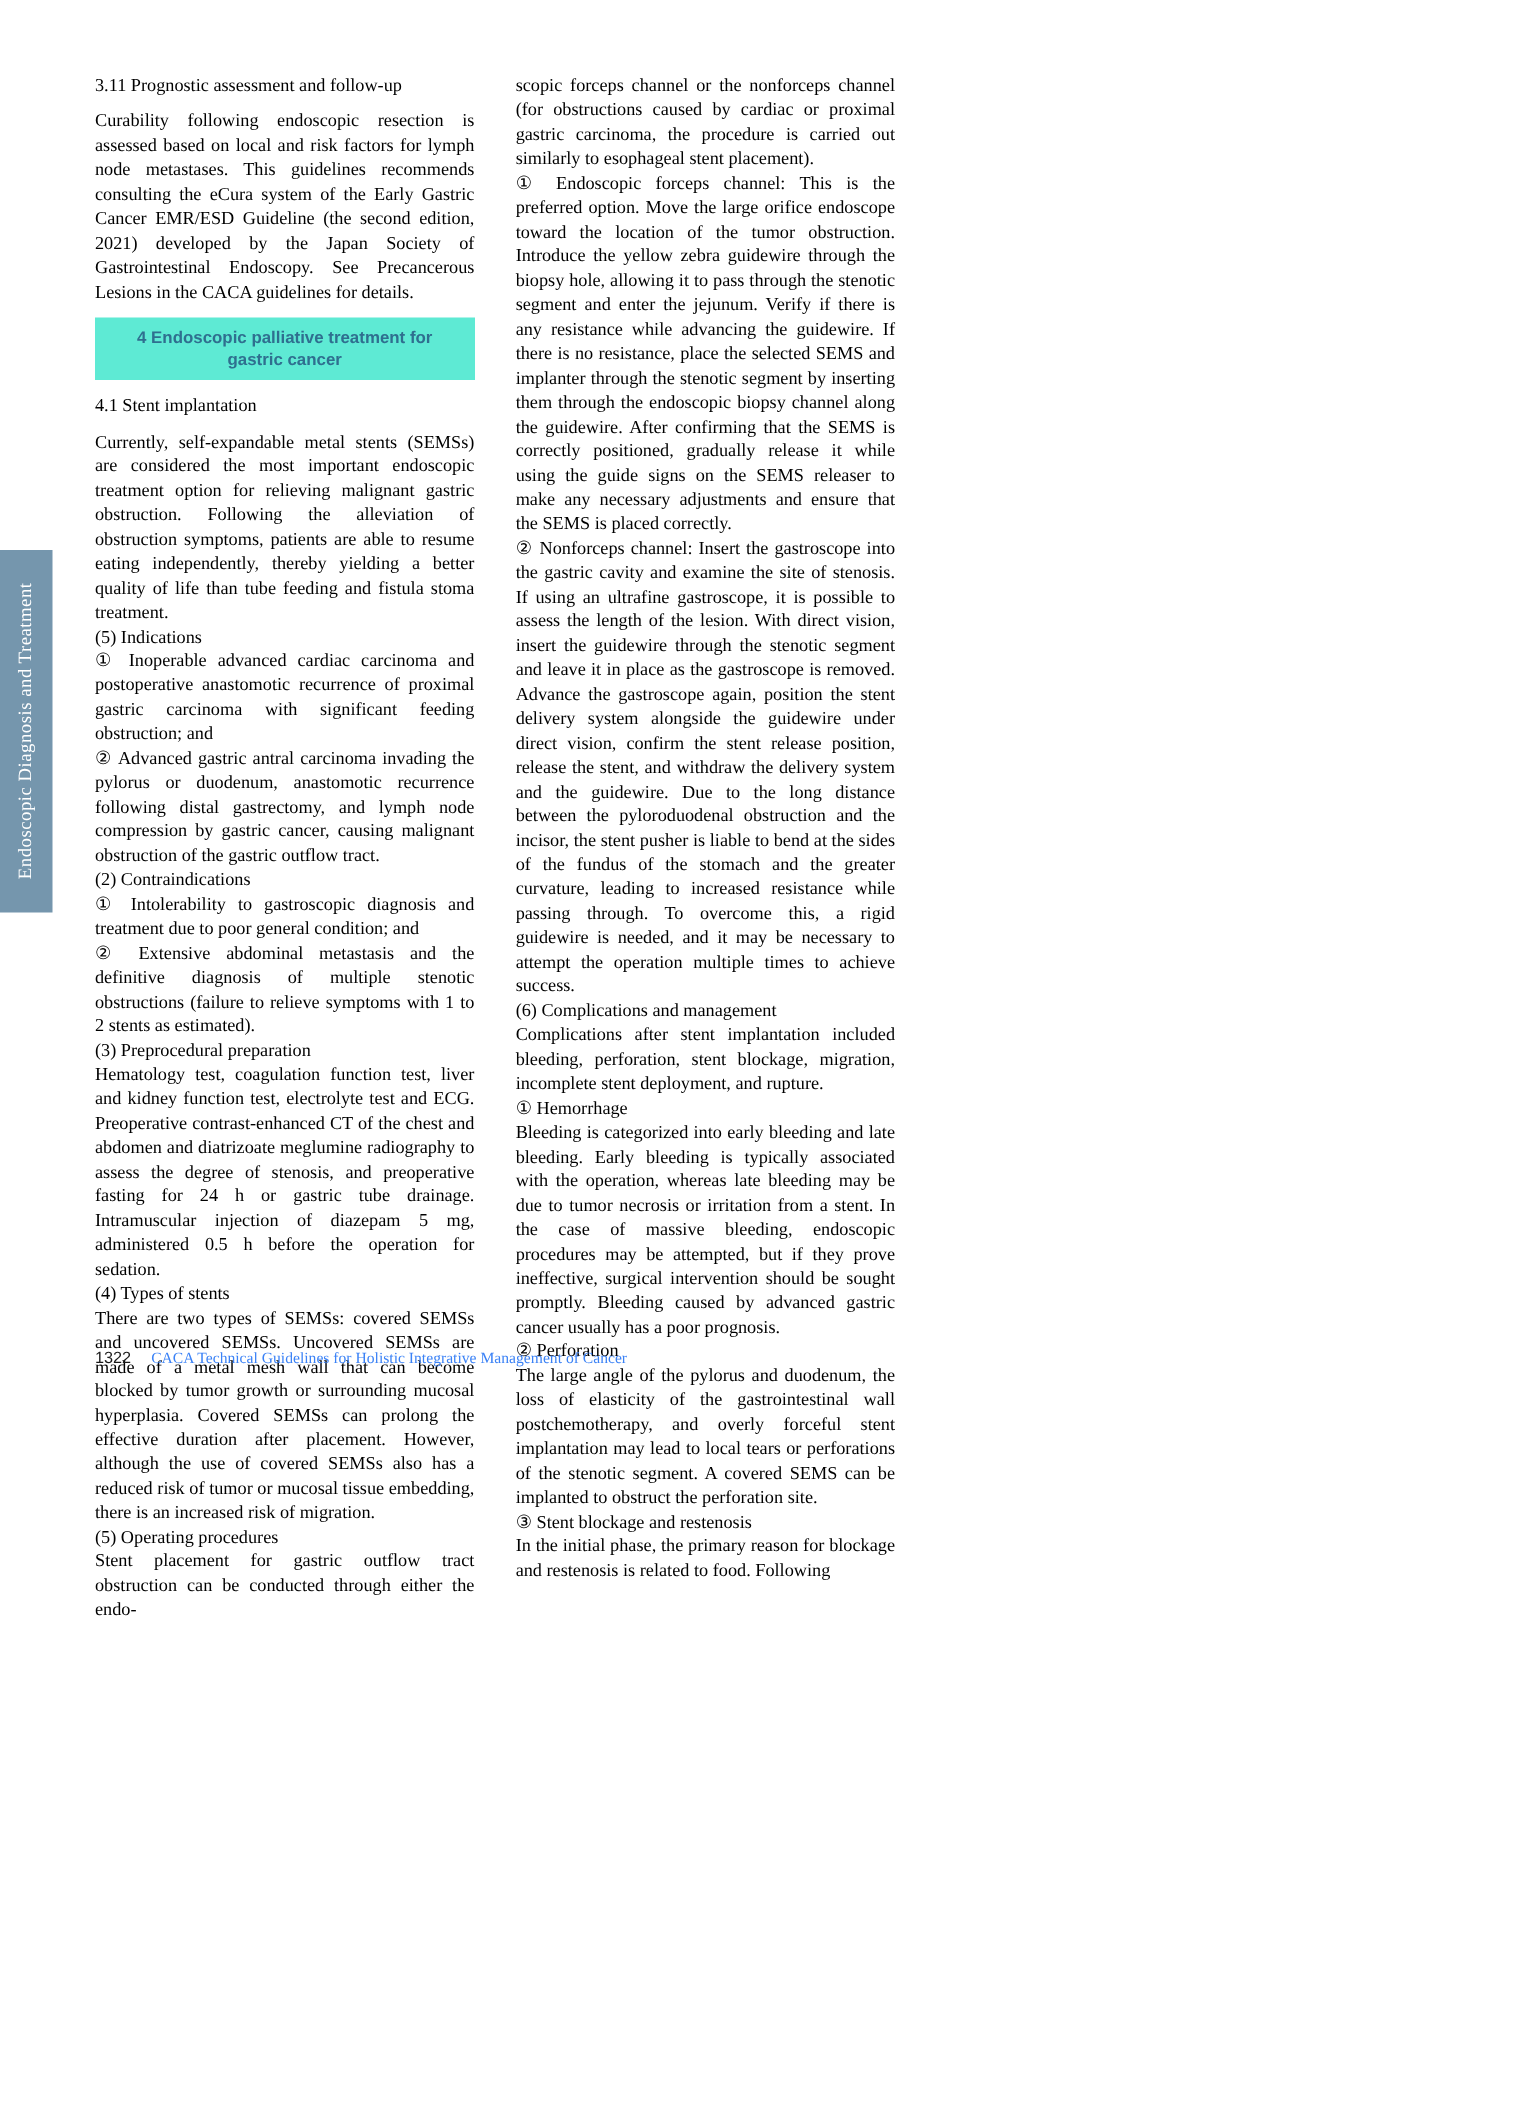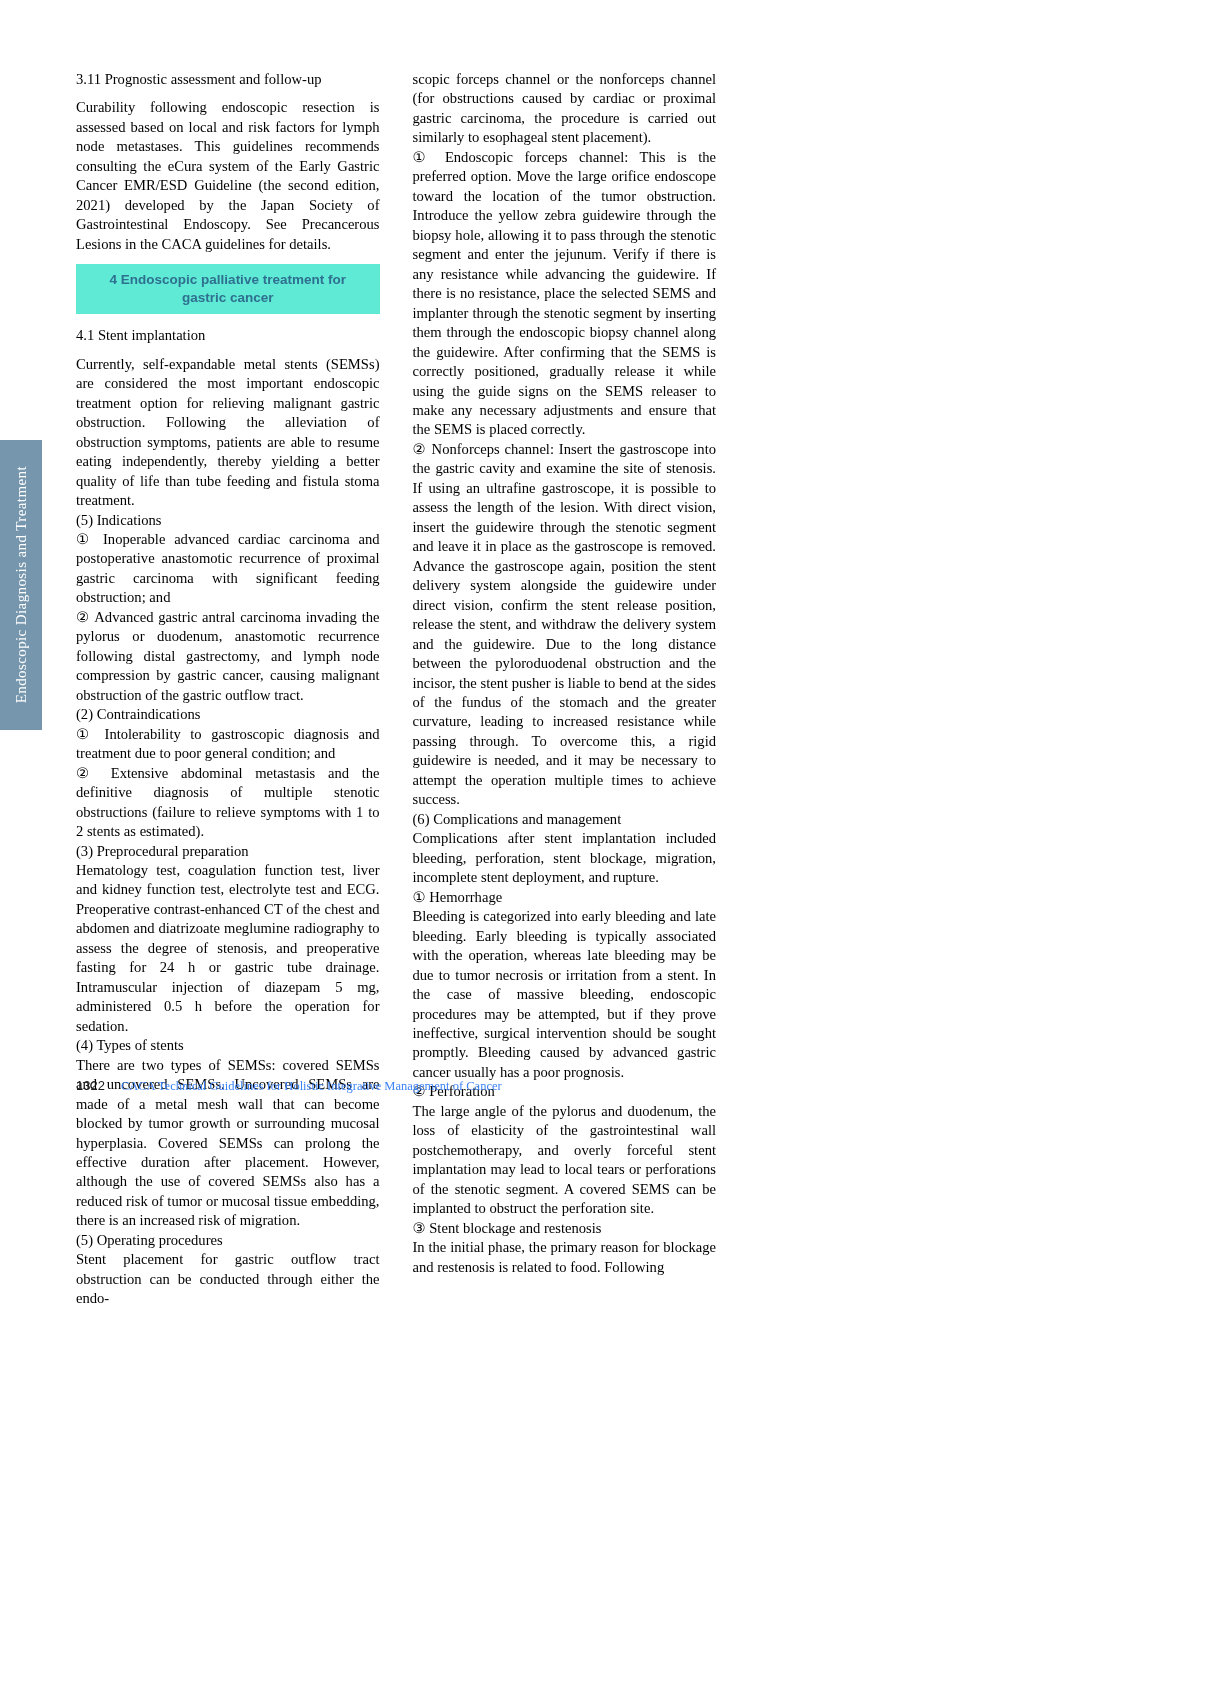--- a/index.html
+++ b/index.html
@@ -44,21 +44,20 @@
     white-space: nowrap;
   }
 
   .columns {
     position: absolute;
     left: 76px;
     top: 60px;
     width: 640px;
     display: flex;
     gap: 33px;
-    margin-top: 10px;
   }
   .col {
     width: 304px;
   }
 
   p {
     margin: 0 0 0 0;
     font-size: 14.6px;
     line-height: 1.335;
     text-align: justify;

